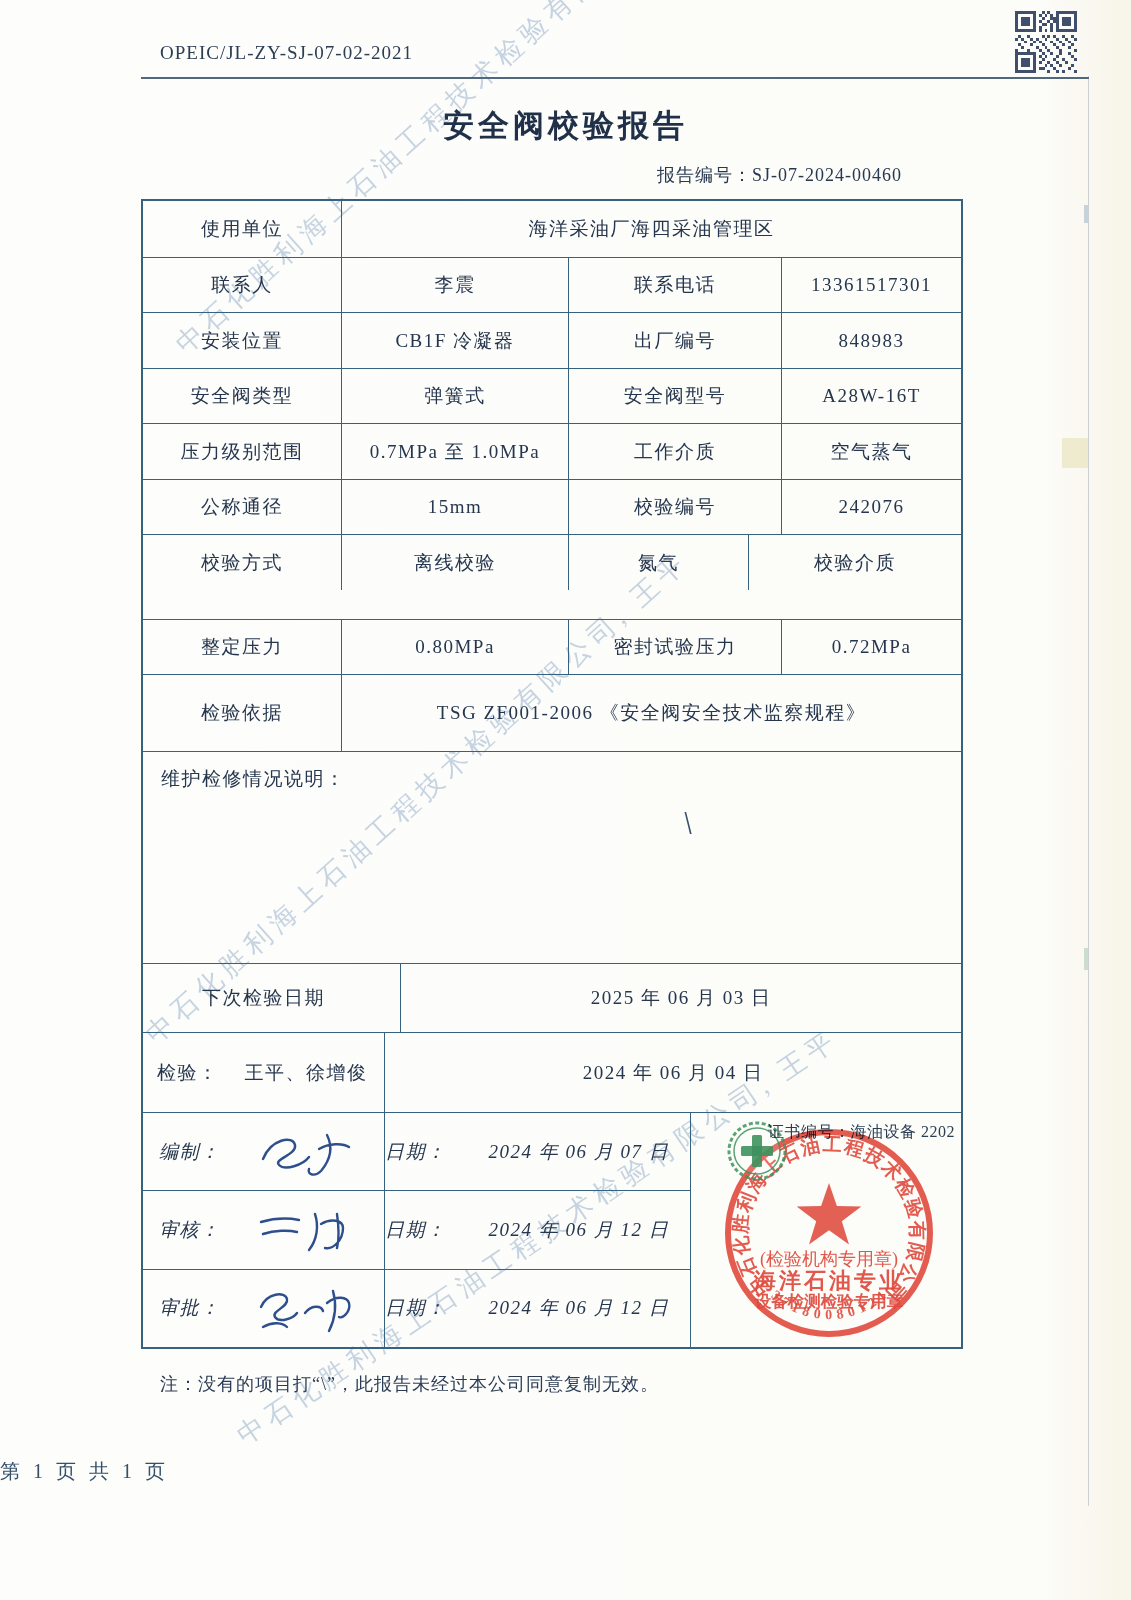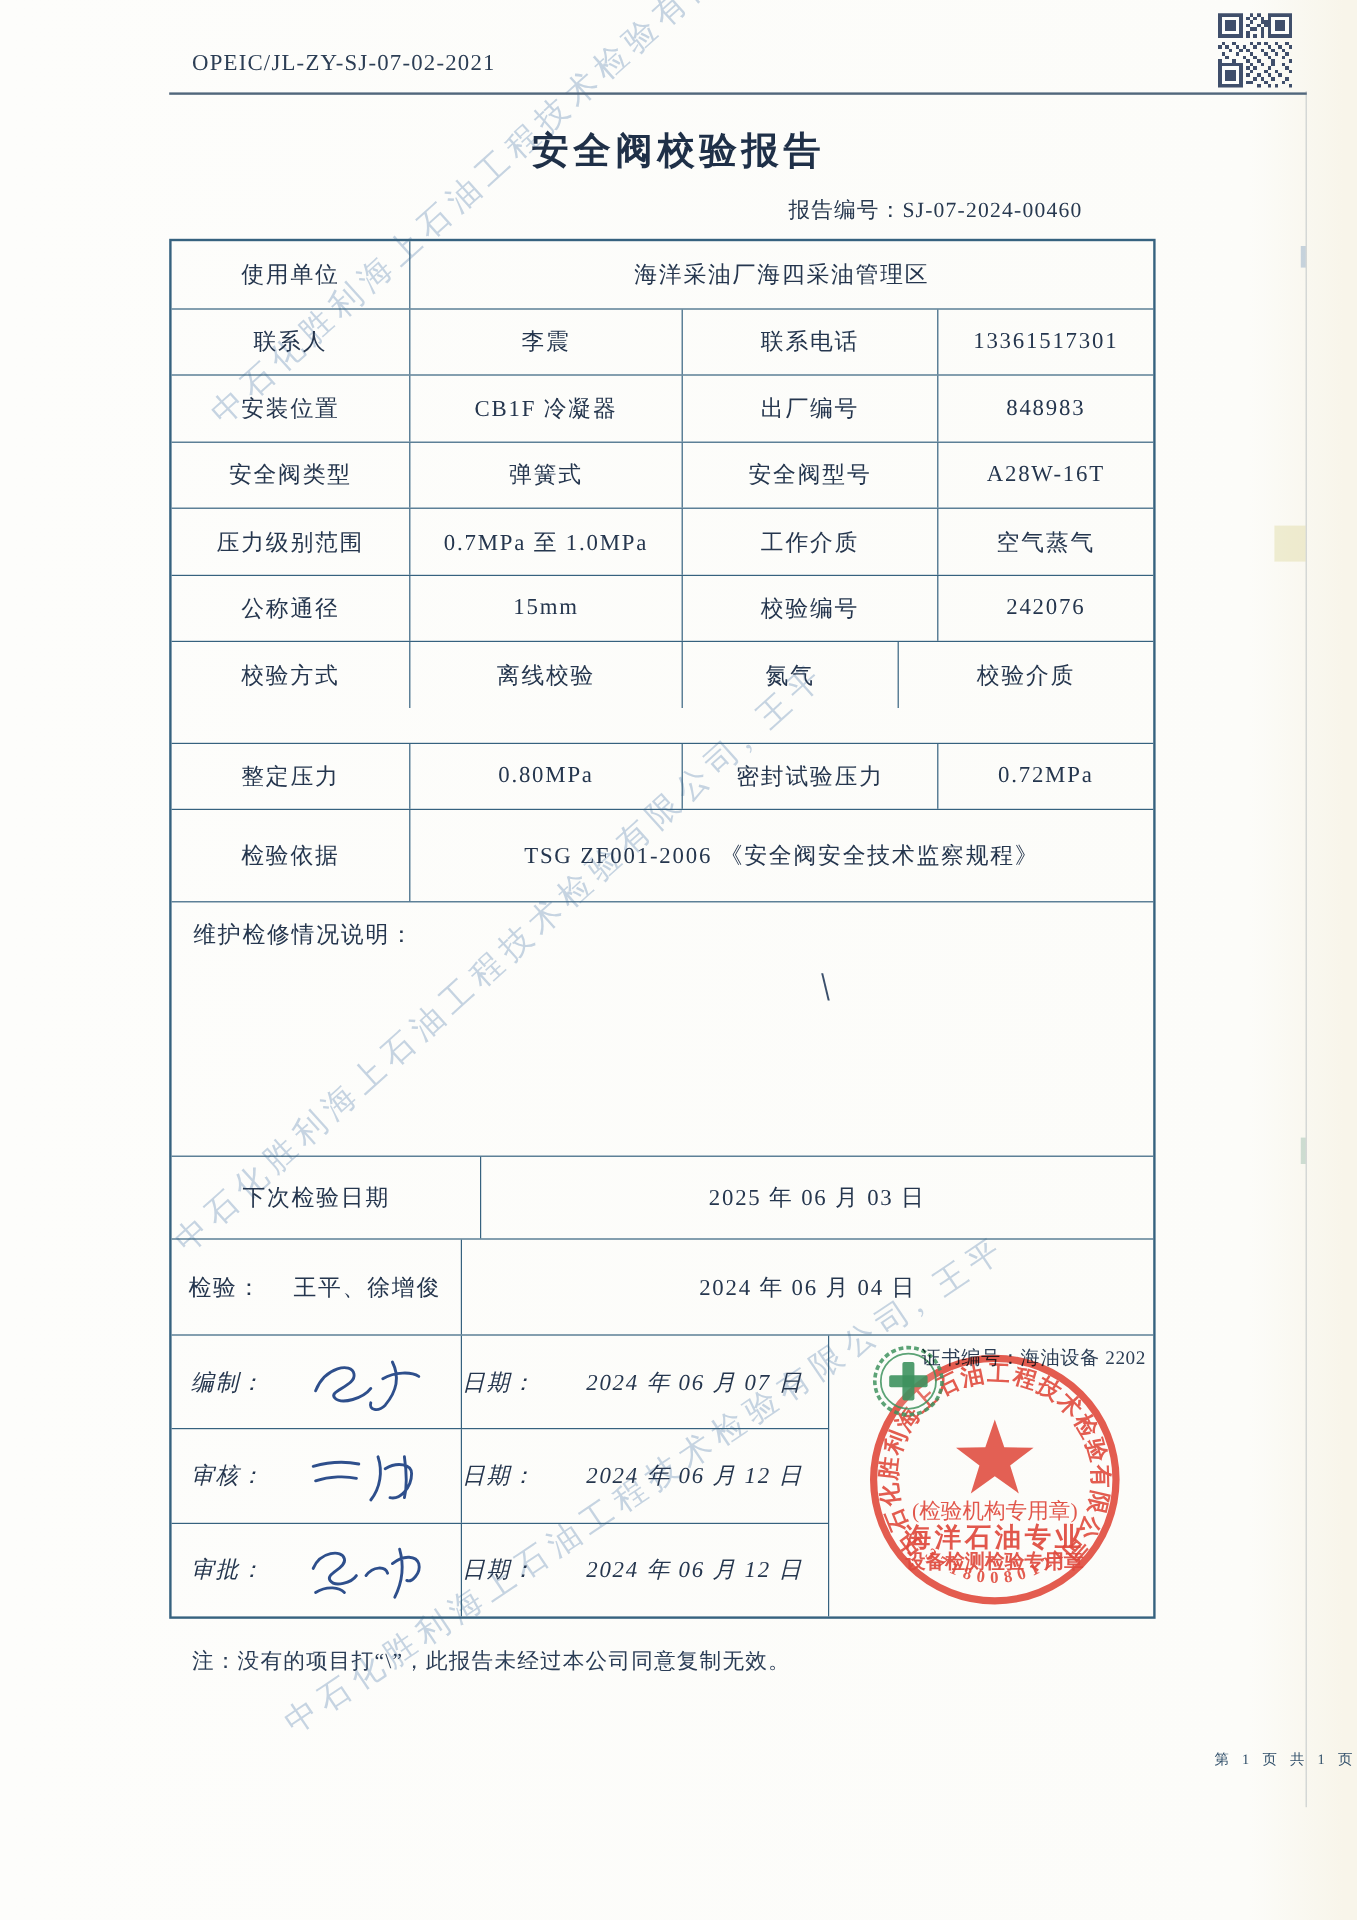--- a/index.html
+++ b/index.html
@@ -31,21 +31,21 @@
   .datecell{flex:1;border-left:1.5px solid #36627f;display:flex;align-items:center;box-sizing:border-box;font-size:19px;letter-spacing:1.5px;color:#25364e;}
   .datecell .dval{margin-left:42px;}
   .stampcell{flex:1;border-left:1.5px solid #36627f;position:relative;overflow:visible;}
   .cert{position:absolute;top:9px;right:6px;font-size:16px;letter-spacing:.5px;color:#2c3e55;white-space:nowrap;z-index:1;}
   .stamp{position:absolute;left:8px;top:-10px;z-index:2;mix-blend-mode:multiply;opacity:.93;}
   .labelpad{padding-left:14px;justify-content:flex-start;}
   .names{margin-left:26px;}
   .sig-svg{margin-left:28px;}
   
   .note{position:absolute;left:160px;top:1372px;font-size:18px;letter-spacing:1px;color:#2a3c55;z-index:2;}
-  .footer{position:absolute;left:0;top:1458px;width:1131px;text-align:right;font-size:12px;letter-spacing:4px;color:#32506b;z-index:2;}
+  .footer{position:absolute;left:0;top:1458px;width:1131px;text-align:left;font-size:20px;letter-spacing:4px;color:#32506b;z-index:2;}
   
   .edge-line{position:absolute;left:1088px;top:76px;width:1px;height:1430px;background:rgba(120,135,150,.35);z-index:2;}
   .art1{position:absolute;left:1062px;top:438px;width:26px;height:30px;background:rgba(215,210,140,.35);z-index:2;}
   .art2{position:absolute;left:1084px;top:205px;width:4px;height:18px;background:rgba(100,140,180,.35);z-index:2;}
   .art3{position:absolute;left:1084px;top:948px;width:4px;height:22px;background:rgba(120,170,150,.35);z-index:2;}
   svg text{font-family:"Liberation Serif",serif;}
 </style>
 </head>
 <body>
 

